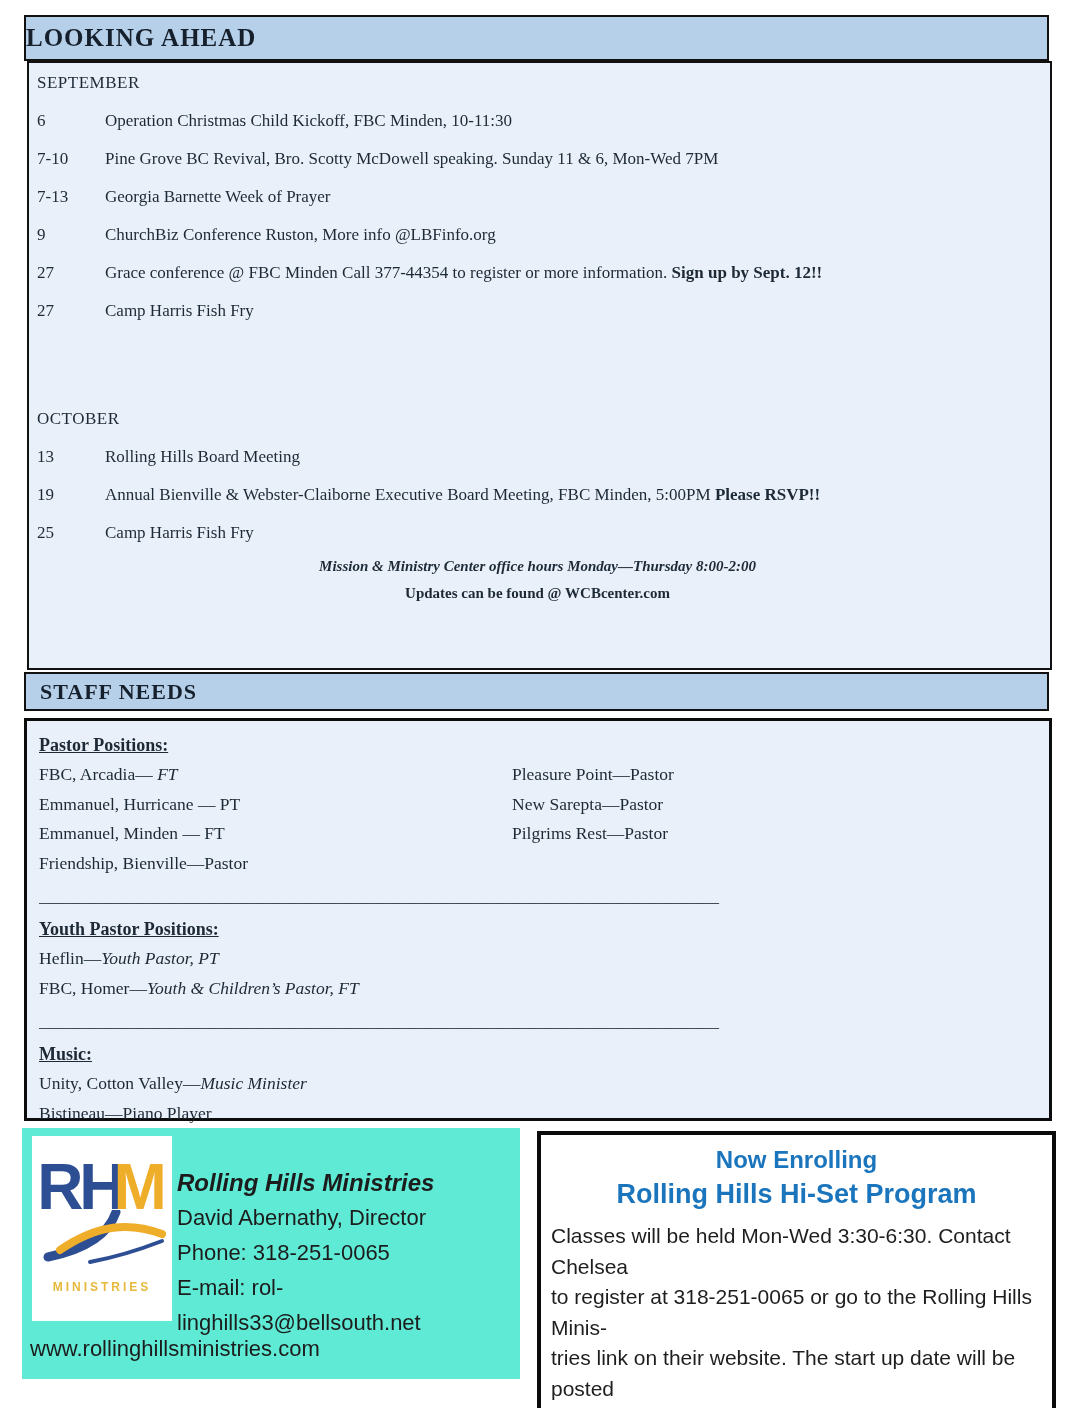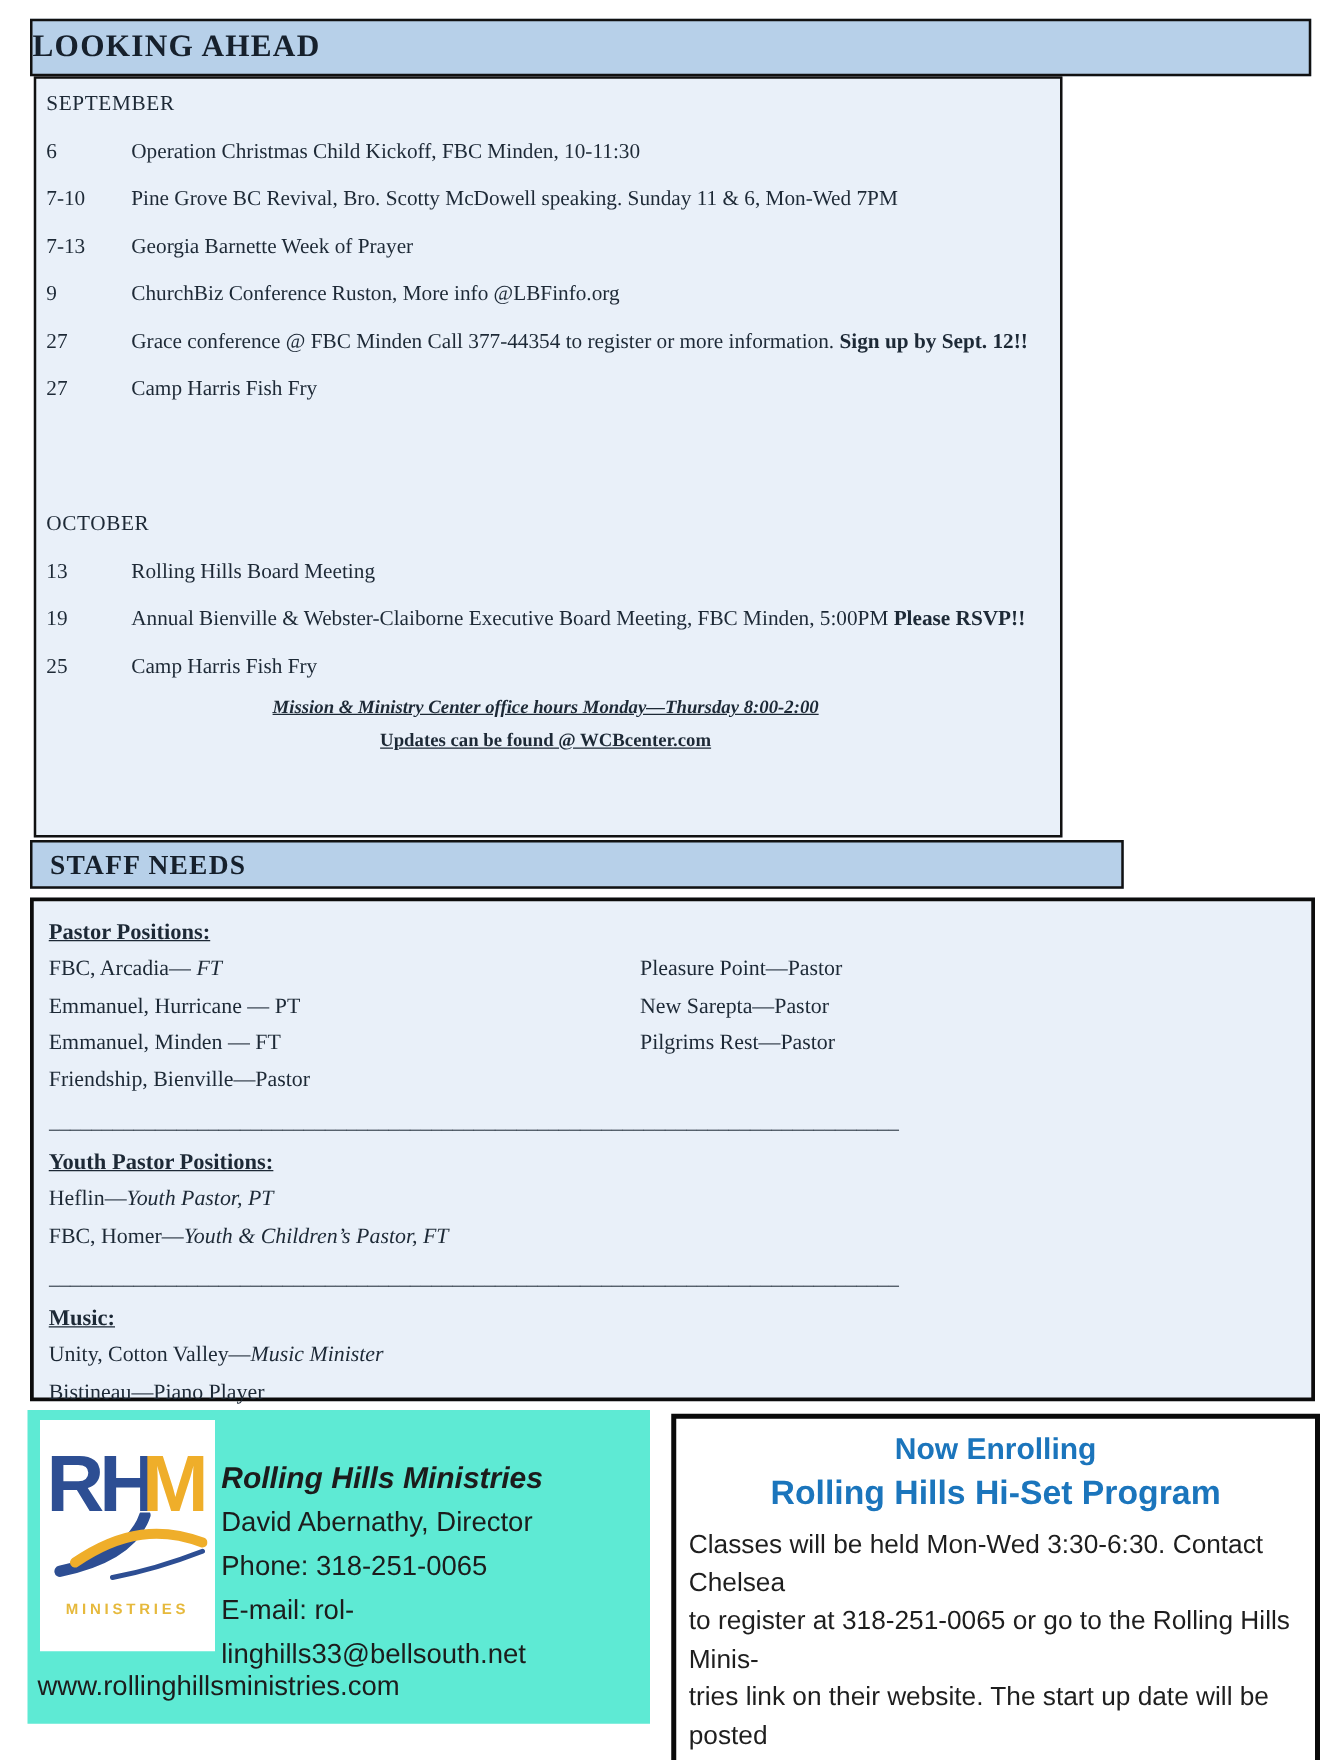--- a/index.html
+++ b/index.html
@@ -4,34 +4,34 @@
 <style>
   * { margin:0; padding:0; box-sizing:border-box; }
   body { background:#ffffff; font-family:"Liberation Serif", serif; }
   .page { position:relative; width:1068px; height:1408px; background:#ffffff; overflow:hidden; color:#1d2936; }
 
   
   .bar { position:absolute; background:#b7d0e9; border:2px solid #111; display:flex; align-items:center; }
   .bar span { font-weight:bold; letter-spacing:1px; color:#16202c; }
   .la-bar { left:24px; top:15px; width:1025px; height:46px; }
   .la-bar span { font-size:25px; }
-  .sn-bar { left:24px; top:672px; width:875px; height:39px; padding-left:14px; }
+  .sn-bar { left:24px; top:672px; width:1025px; height:39px; padding-left:14px; }
   .sn-bar span { font-size:22px; }
 
   
-  .la-body { position:absolute; left:27px; top:61px; width:823px; height:609px;
+  .la-body { position:absolute; left:27px; top:61px; width:1025px; height:609px;
              background:#e9f0f9; border:2px solid #111; padding:10px 12px 0 8px;
              font-size:17px; color:#1d2936; }
   .month { font-size:17px; letter-spacing:.5px; }
   .month.oct { margin-top:88px; }
   .evt { display:flex; margin-top:18px; line-height:20px; }
   .evt .d { width:68px; flex:0 0 68px; }
   .evt .t { flex:1; }
   .evt .t b { font-weight:bold; }
-  .la-center { text-align:center; font-size:15px; font-weight:bold;text-decoration:underline; }
+  .la-center { text-align:center; font-size:15px; font-weight:bold; }
   .la-center.it { font-style:italic; margin-top:15px; }
   .la-center.up { margin-top:10px; }
 
   
   .sn-body { position:absolute; left:24px; top:718px; width:1028px; height:403px;
              background:#e9f0f9; border:3px solid #0c0c0c; padding:9px 10px 0 12px;
              font-size:17.5px; color:#1d2936; }
   .sn-h { font-weight:bold; text-decoration:underline; font-size:18px; line-height:30px; }
   .sn-cols { display:flex; }
   .sn-col-l { width:473px; flex:0 0 473px; }

